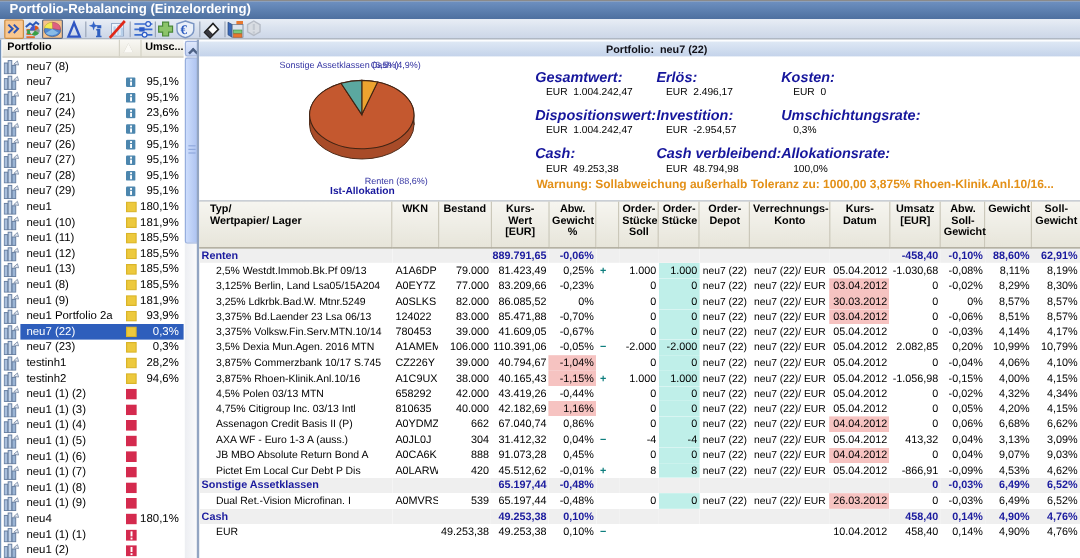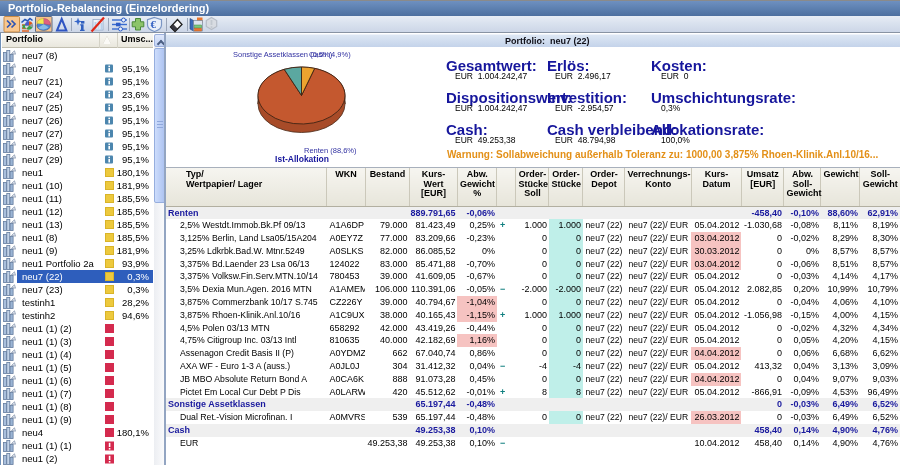--- a/index.html
+++ b/index.html
@@ -49,31 +49,31 @@
 
 
 #toppanel { position:absolute; left:166px; top:33px; width:734px; height:135px; background:#fff;
   border-bottom:1px solid #a8b0bc; }
 #ptitle { position:absolute; left:0; top:1px; width:734px; height:13px;
   background:linear-gradient(#dde7f4,#c4d3ea); border-top:1px solid #eef3fa; }
 #ptitle span { position:absolute; left:339px; top:0px; font-size:9px; font-weight:bold; color:#101018; line-height:13px; }
 #pie { position:absolute; left:0; top:0; }
 .plab { position:absolute; font-size:7.5px; color:#3333a2; white-space:nowrap; }
 #ialloc { position:absolute; left:6px; top:121px; width:260px; text-align:center; font-size:8.5px; font-weight:bold; color:#16169c; }
-.dlab { position:absolute; font-size:15px; font-weight:bold; color:#16169c; white-space:nowrap; }
+.dlab { position:absolute; font-size:12px; font-weight:bold; color:#16169c; white-space:nowrap;font-style:italic; }
 .dval { position:absolute; font-size:8.5px; color:#000; white-space:nowrap; }
 #warn { position:absolute; left:281px; top:116px; font-size:10px; font-weight:bold; color:#e39018; white-space:nowrap; }
 
 
 #mtable { position:absolute; left:166px; top:168px; width:734px; }
 table { border-collapse:collapse; table-layout:fixed; width:734px; }
 thead th { height:38px; vertical-align:top; padding:2px 2px 0 2px; font-size:9px; font-weight:bold; color:#000;
   background:linear-gradient(#f6f5f0,#e7e5da); border-right:1px solid #cbc8ba; border-bottom:1px solid #b2afa0;
   line-height:9.5px; text-align:center; }
-thead th.nm { text-align:left; padding-left:20px; }
+thead th.nm { text-align:left; padding-left:9px; }
 thead th:last-child { border-right:none; }
 tbody td { height:12.8px; font-size:9px; line-height:12.8px; padding:0 3px; white-space:nowrap; overflow:hidden; color:#000; }
 td.r { text-align:right; padding:0 2px 0 0; }
 td.c { text-align:center; padding:0 1px; font-size:8.6px; }
 td.l { text-align:left; }
 td.nm.i { padding-left:14px; font-size:8.7px; }
 td.nm.g { padding-left:2px; }
 tr.grp td { background:#efefef; color:#1a1a9e; font-weight:bold; }
 tr.grp td.r { padding-right:2px; }
 td.cy { background:#bfefe9; }
@@ -985,21 +985,21 @@
           <td class="r">-0,01%</td>
           <td class="pm">+</td>
           <td class="r">8</td>
           <td class="r cy">8</td>
           <td class="c">neu7 (22)</td>
           <td class="c">neu7 (22)/ EUR</td>
           <td class="r">05.04.2012</td>
           <td class="r">-866,91</td>
           <td class="r">-0,09%</td>
           <td class="r">4,53%</td>
-          <td class="r">96,49%</td>
+          <td class="r">4,62%</td>
         </tr>
 <tr class="grp">
           <td class="nm g">Sonstige Assetklassen</td>
           <td></td>
           <td></td>
           <td class="r">65.197,44</td>
           <td class="r">-0,48%</td>
           <td></td>
           <td></td>
           <td></td>

